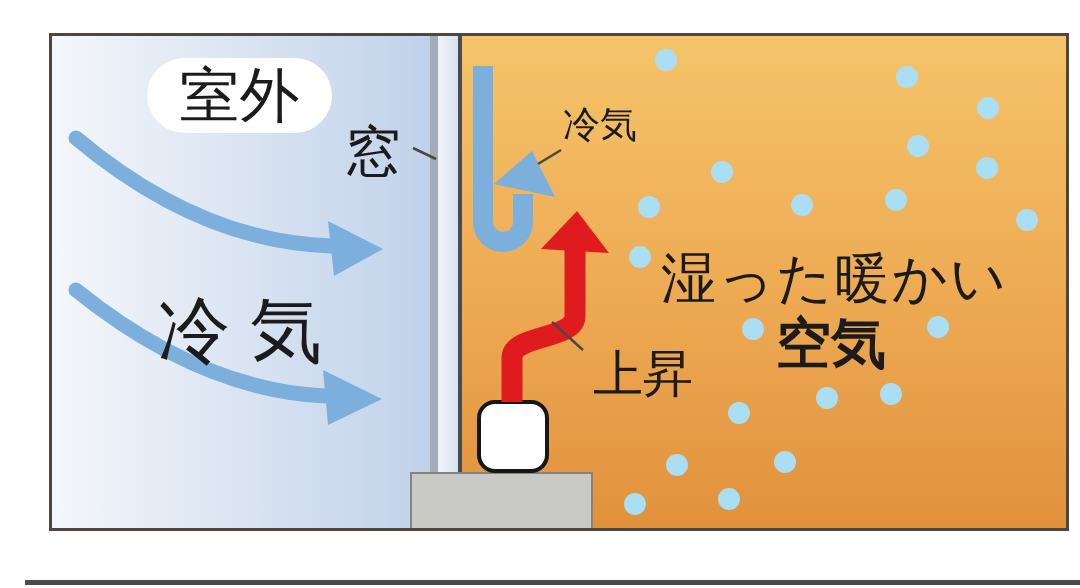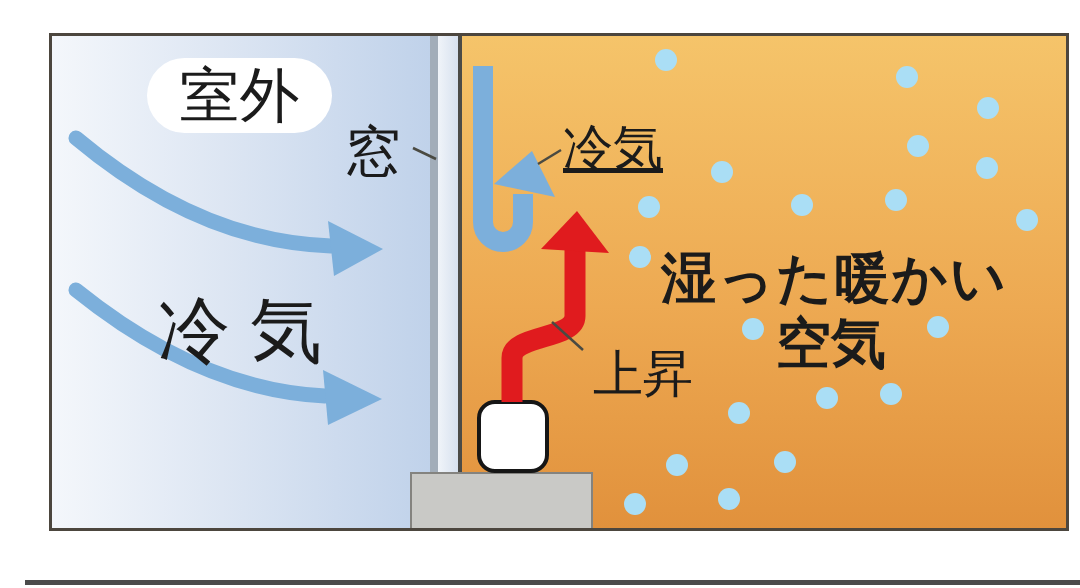--- a/index.html
+++ b/index.html
@@ -32,23 +32,23 @@
   .pill{
     position:absolute;background:#ffffff;border-radius:40px;display:flex;
     align-items:center;justify-content:center;z-index:5;
   }
   #pill-outdoor{left:122px;top:58px;width:185px;height:75px;}
   #pill-indoor{left:655px;top:66px;width:190px;height:70px;}
   .pill span{font-size:60px;line-height:1;}
   .lbl{position:absolute;z-index:5;line-height:1;white-space:nowrap;}
   #lbl-window{left:320px;top:124px;font-size:56px;}
   #lbl-coldair-out{left:133px;top:294px;font-size:72px;}
-  #lbl-coldair-in{left:538px;top:123px;font-size:50px;text-decoration:underline;}
+  #lbl-coldair-in{left:538px;top:106px;font-size:37px;}
   #lbl-updraft{left:544px;top:343px;width:124px;font-size:50px;line-height:1.24;text-align:right;white-space:normal;}
-  #lbl-moist1{left:636px;top:251px;font-size:55px;letter-spacing:2px;font-weight:bold;}
+  #lbl-moist1{left:636px;top:251px;font-size:55px;letter-spacing:2px;}
   #lbl-moist2{left:751px;top:316px;font-size:55px;font-weight:bold;}
   
   #bottom-rule{position:absolute;left:0;top:580px;width:1080px;height:5px;background:#4b4b4b;z-index:1;}
 </style>
 </head>
 <body>
 
 <div id="stage">
 
   <div id="frame">

